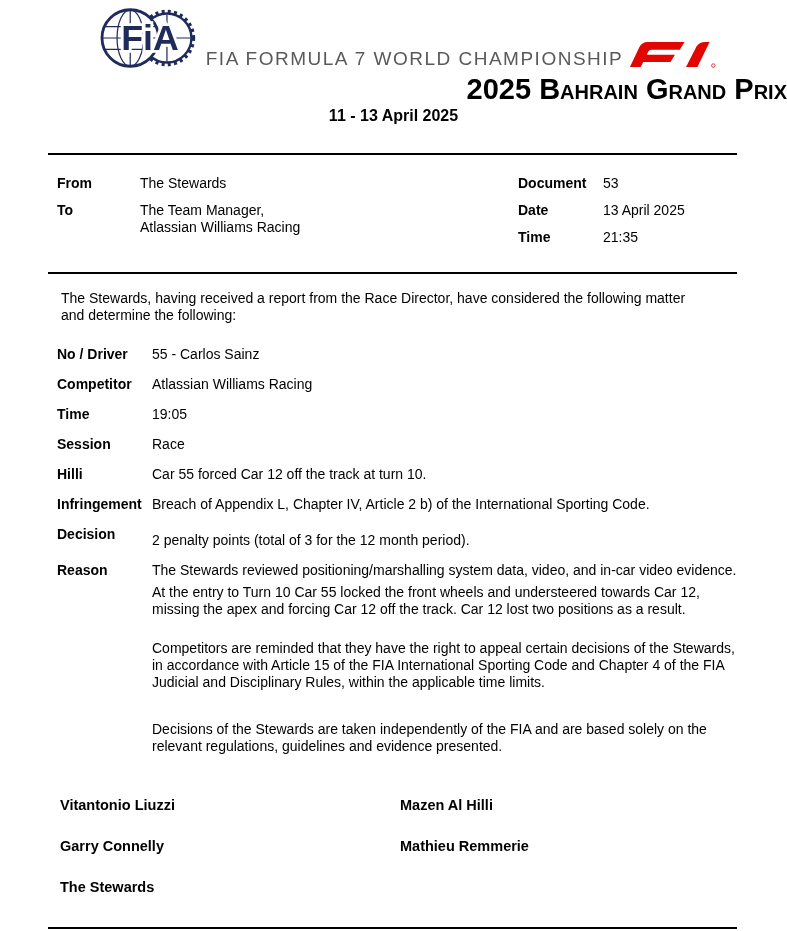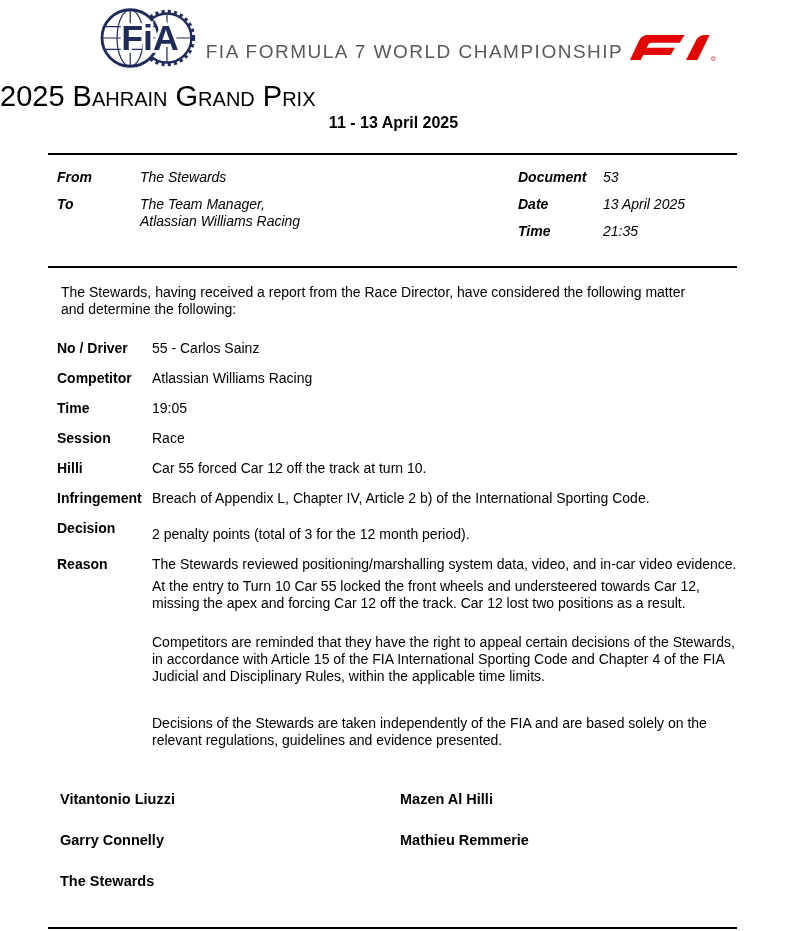--- a/index.html
+++ b/index.html
@@ -1,34 +1,34 @@
 <!DOCTYPE html>
 <html><head>
 <meta charset="utf-8">
 <style>
   html,body{margin:0;padding:0;background:#fff;}
   .page{width:787px;height:931px;position:relative;background:#fff;overflow:hidden;
         font-family:"Liberation Sans",sans-serif;color:#000;}
 
   
-  .doc-header{display:flex;align-items:center;padding:6px 70px 0 98px;}
+  .doc-header{display:flex;align-items:flex-end;padding:6px 70px 0 98px;}
   .fia-logo{width:104px;height:64px;flex:0 0 auto;}
   .champ-text{flex:1;text-align:center;margin-top:27px;font-size:19px;font-weight:300;
               letter-spacing:1.5px;color:#58595B;white-space:nowrap;}
   .f1-logo{width:90px;height:31px;flex:0 0 auto;margin-top:19px;}
 
-  .event-title{text-align:left;font-weight:normal;font-size:29px;line-height:30px;
-               font-variant:small-caps;margin-top:11px;}
+  .event-title{text-align:right;font-weight:bold;font-size:29px;line-height:30px;
+               font-variant:small-caps;margin-top:4px;}
   .event-dates{text-align:center;font-weight:bold;font-size:16px;line-height:19px;margin-top:2px;}
 
   
   .content{position:absolute;left:48px;top:153px;width:689px;}
 
   .meta-block{border-top:2px solid #000;border-bottom:2px solid #000;
-              padding:14px 0 16px 9px;display:flex;font-style:italic;}
+              padding:20px 0 16px 9px;display:flex;}
   .meta-left{width:453px;}
   .meta-right{flex:1;}
   .meta-row{display:flex;margin-bottom:10px;font-size:14px;line-height:17px;}
   .meta-label{font-weight:bold;width:83px;flex-shrink:0;}
   .meta-right .meta-label{width:85px;margin-left:8px;}
 
   .intro{margin:16px 0 0 13px;font-size:14px;line-height:17px;width:645px;}
 
   .details{margin:22px 0 0 9px;}
   .detail-row{display:flex;margin-bottom:13px;font-size:14px;line-height:17px;}

